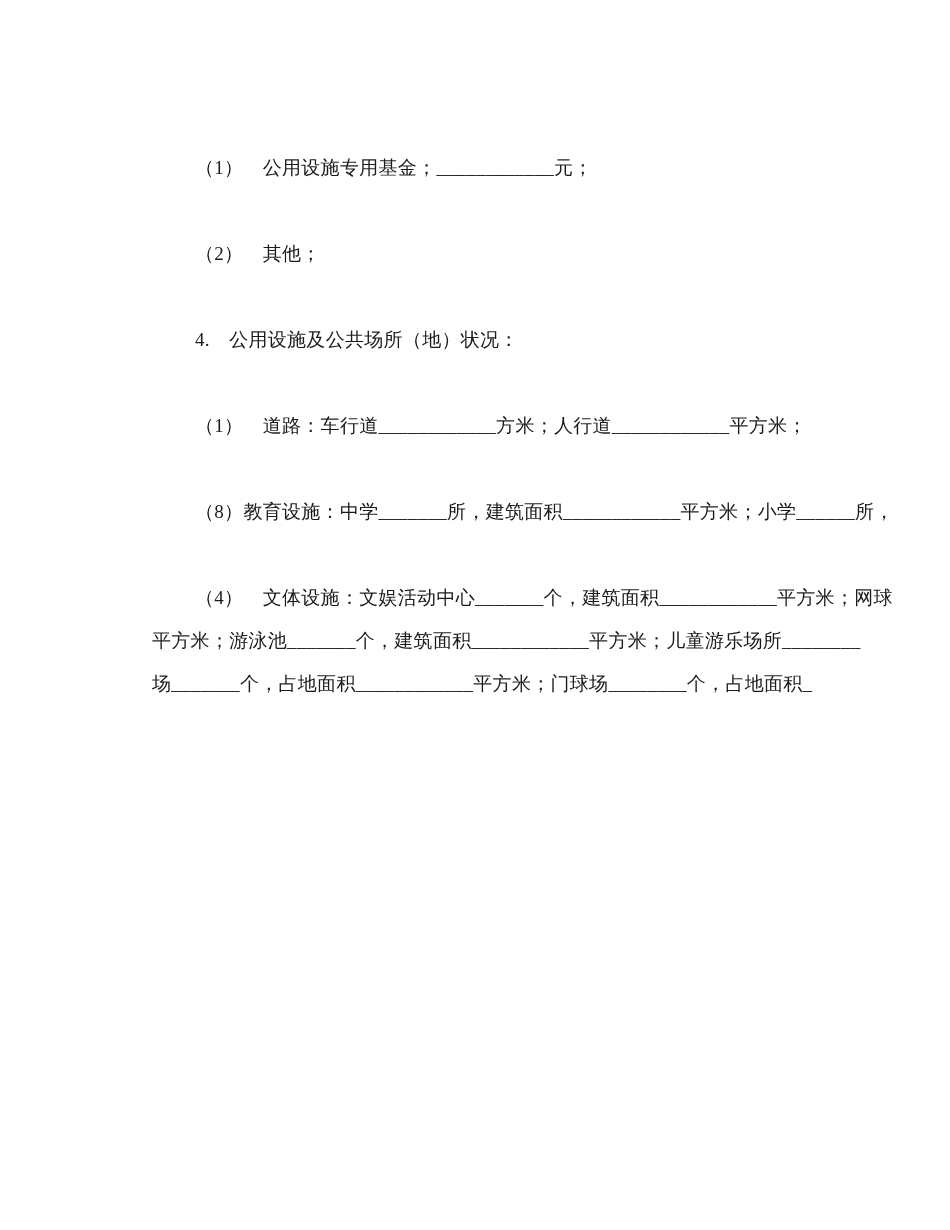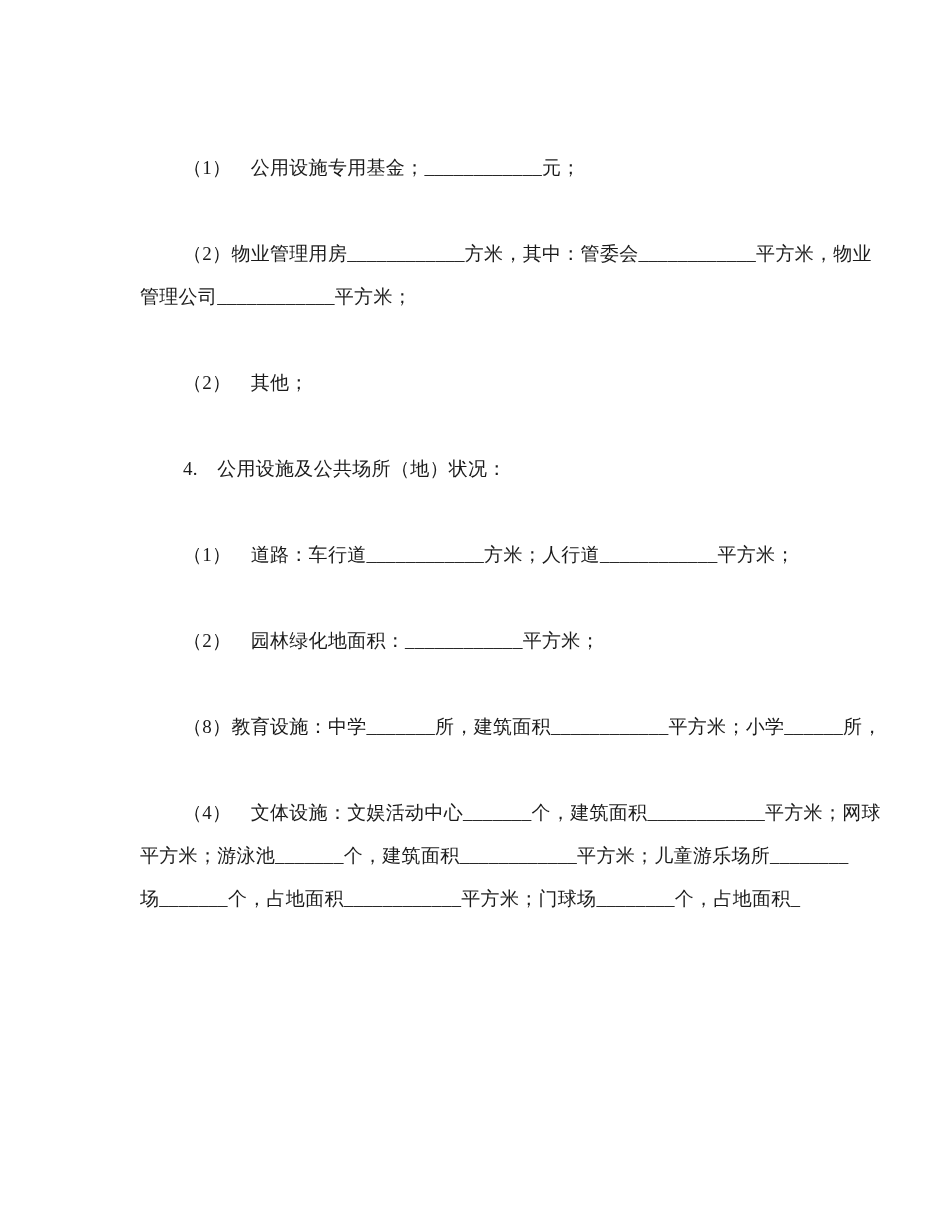--- a/index.html
+++ b/index.html
@@ -12,21 +12,21 @@
     height: 1230px;
     overflow: hidden;
     font-family: "Liberation Serif", "DejaVu Serif", serif;
     font-size: 19px;
     color: #1a1a1a;
   }
   .doc {
     padding: 146px 130px 0 140px;
   }
   .para {
-    margin: 0 0 43px 0;
+    margin: 0 0 43px 12px;
     font-family: Liberation Serif, serif;
   }
   .line {
     height: 43px;
     line-height: 43px;
     white-space: pre;
     letter-spacing: 0.3px;
   }
   .indent {
     padding-left: 43px;
@@ -34,41 +34,34 @@
 </style>
 </head>
 <body>
 
 <div class="doc">
 
   <div class="para">
     <div class="line indent">（1）　公用设施专用基金；____________元；</div>
   </div>
 
-  <div class="para">
-    <div class="line indent">（2）物业管理用房____________方米，其中：管委会____________平方米，物业</div>
-    <div class="line">管理公司____________平方米；</div>
-  </div>
 
 
   <div class="para">
     <div class="line indent">（2）　其他；</div>
   </div>
 
   <div class="para">
     <div class="line indent">4.　公用设施及公共场所（地）状况：</div>
   </div>
 
   <div class="para">
     <div class="line indent">（1）　道路：车行道____________方米；人行道____________平方米；</div>
   </div>
 
-  <div class="para">
-    <div class="line indent">（2）　园林绿化地面积：____________平方米；</div>
-  </div>
 
   <div class="para">
     <div class="line indent">（8）教育设施：中学_______所，建筑面积____________平方米；小学______所，</div>
   </div>
 
   <div class="para">
     <div class="line indent">（4）　文体设施：文娱活动中心_______个，建筑面积____________平方米；网球</div>
     <div class="line">平方米；游泳池_______个，建筑面积____________平方米；儿童游乐场所________</div>
     <div class="line">场_______个，占地面积____________平方米；门球场________个，占地面积_</div>
   </div>

